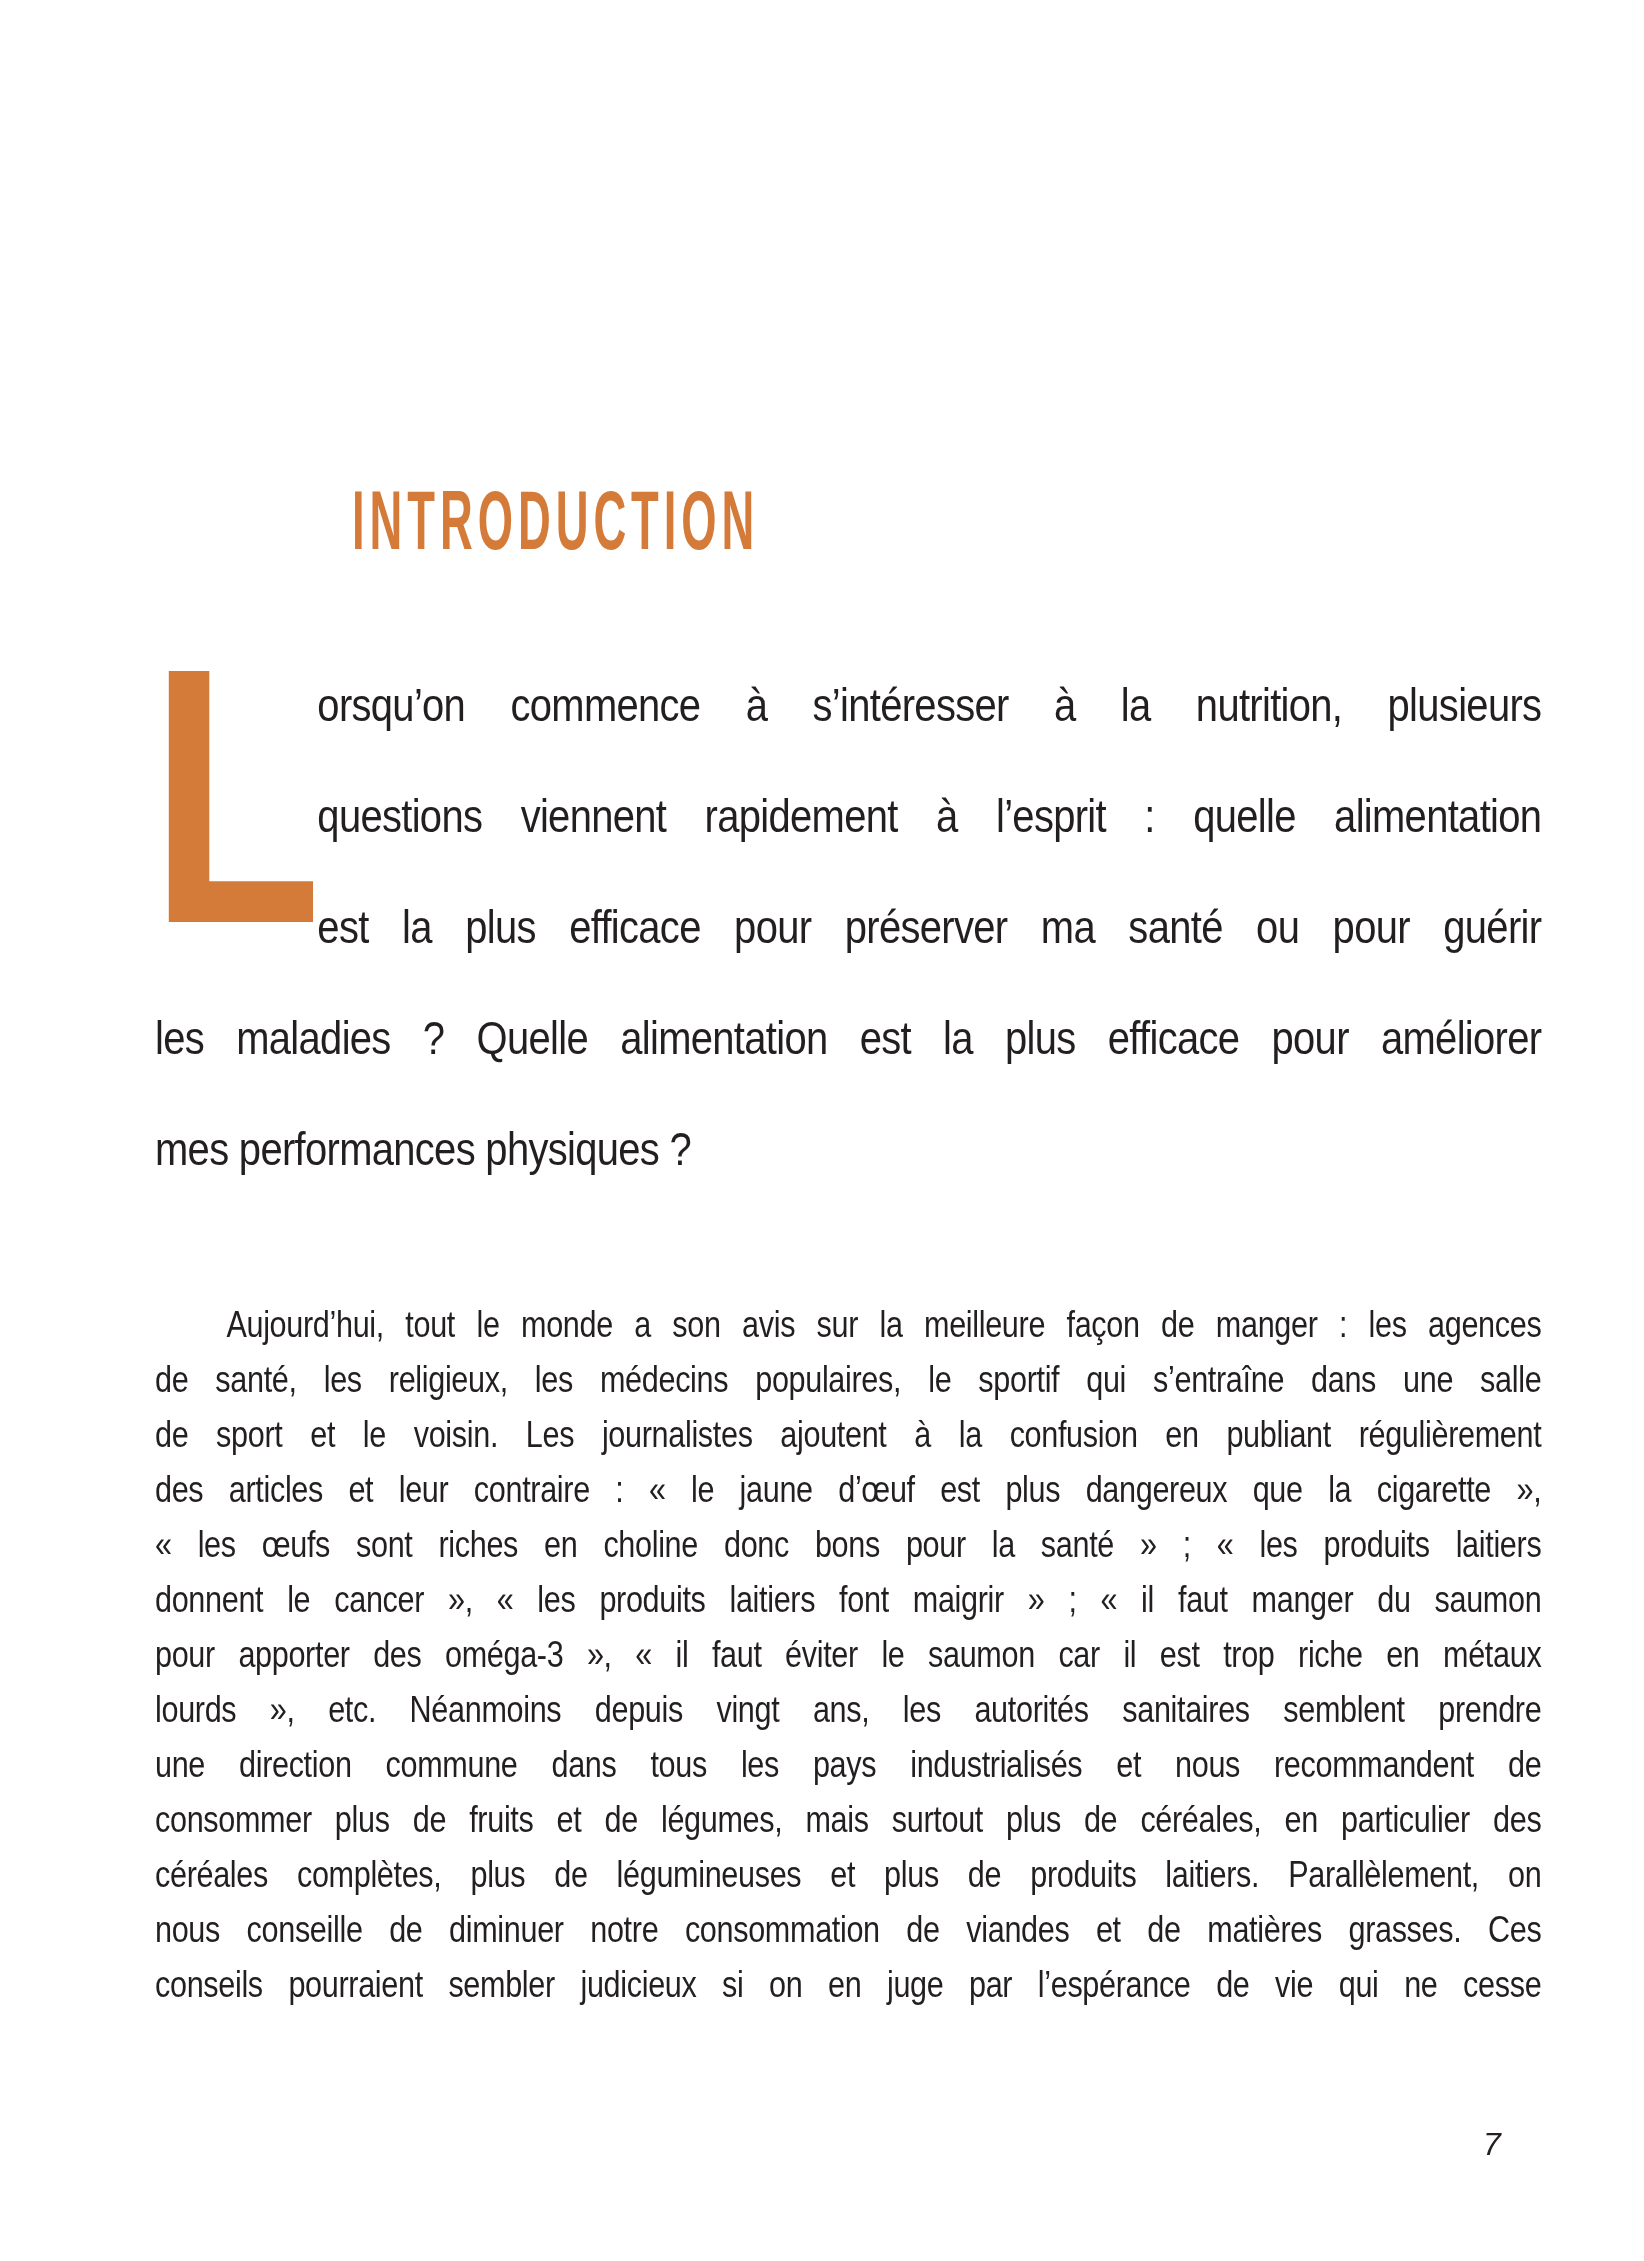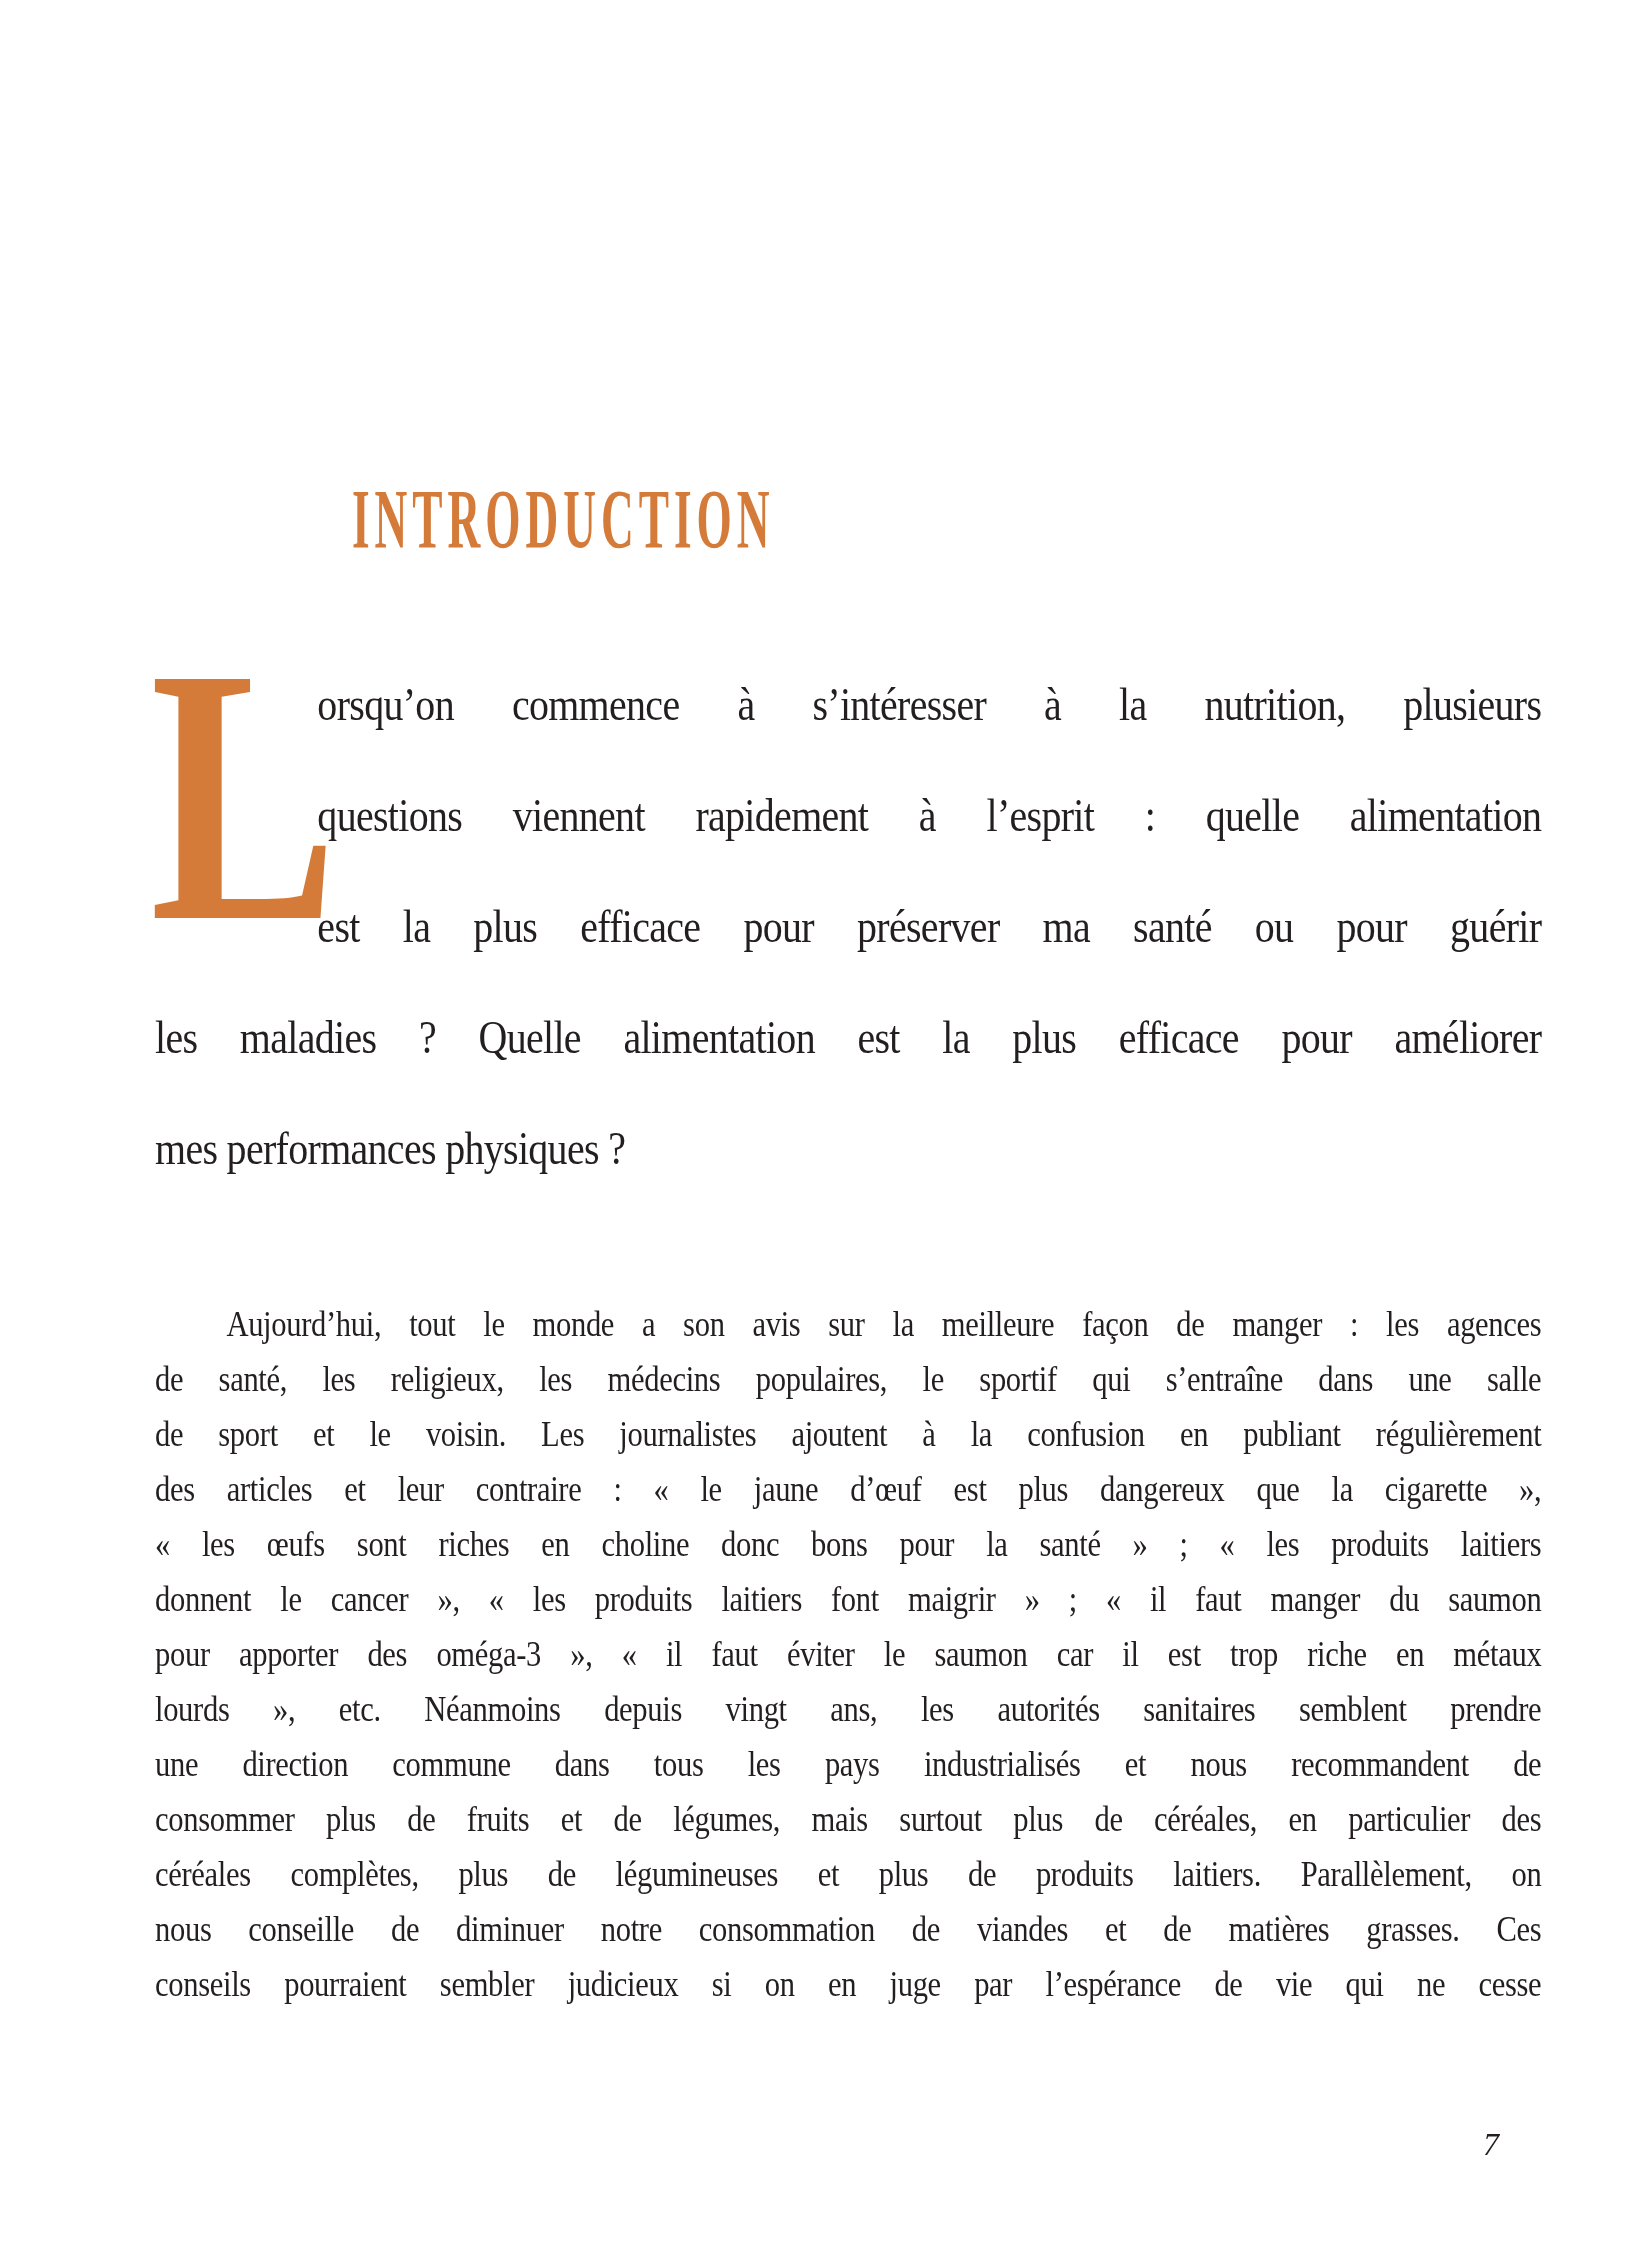--- a/index.html
+++ b/index.html
@@ -1,20 +1,20 @@
 <!DOCTYPE html>
 <html style="--accent: #D57B3A; --text: #231F20;font-size:13.4px"><head>
 <meta charset="utf-8">
 <style>
   html,body{margin:0;padding:0;background:#ffffff;}
   .page{
     position:relative;
     width:1591px;height:2261px;
     background:#ffffff;
-    font-family:Liberation Serif, serif;
+    font-family:Liberation Sans, sans-serif;
     color:var(--text,#231F20);
     overflow:hidden;
   }
   .chapter-title{
     position:absolute;left:352px;top:478px;
     font-size:84px;line-height:1;font-weight:bold;
     letter-spacing:9.2px;white-space:nowrap;
     color:var(--accent,#D57B3A);
     transform:scaleX(0.54);transform-origin:0 0;
     margin:0;

